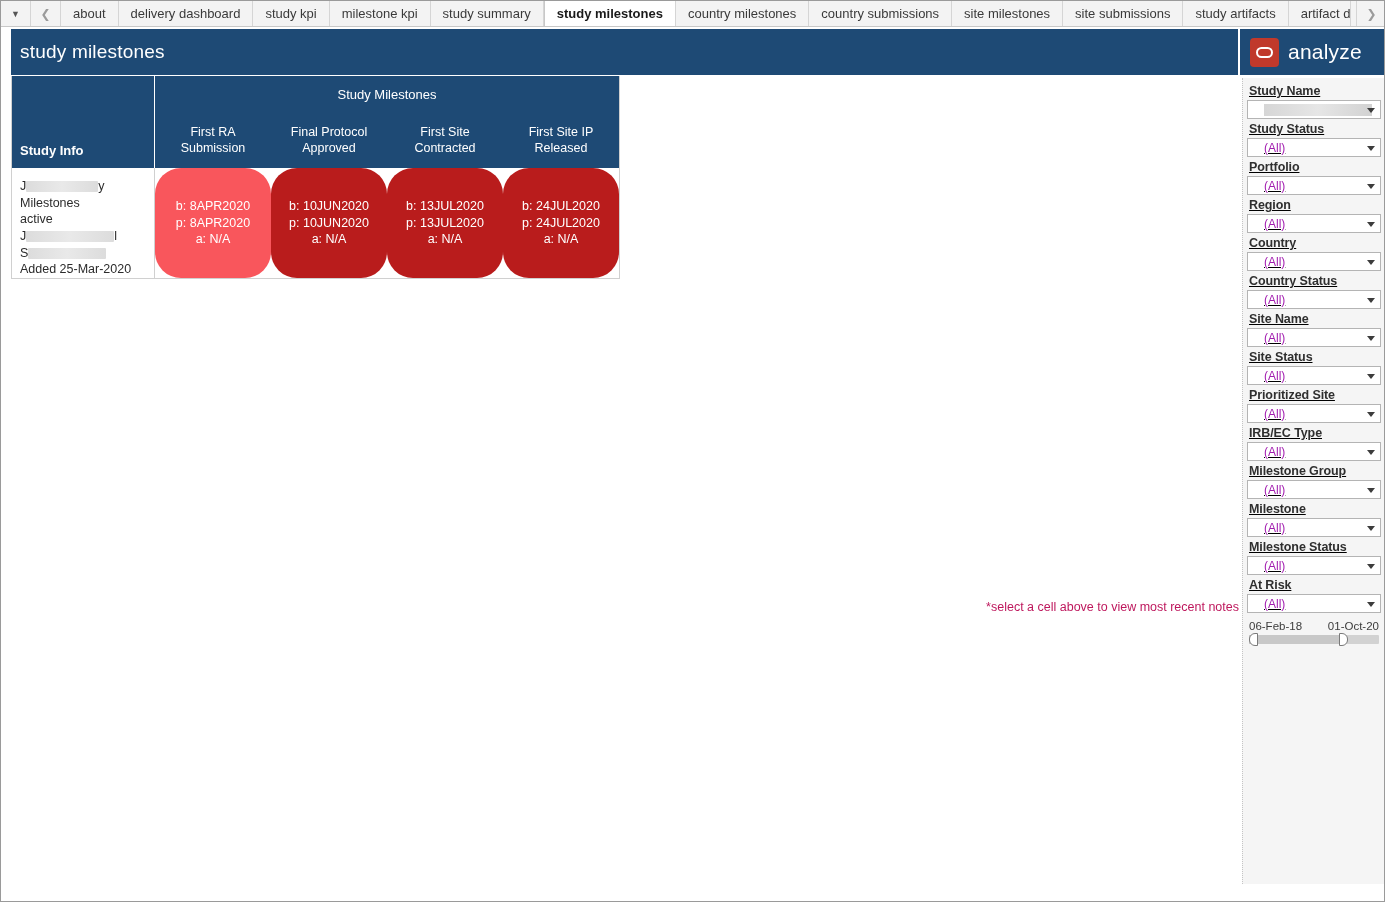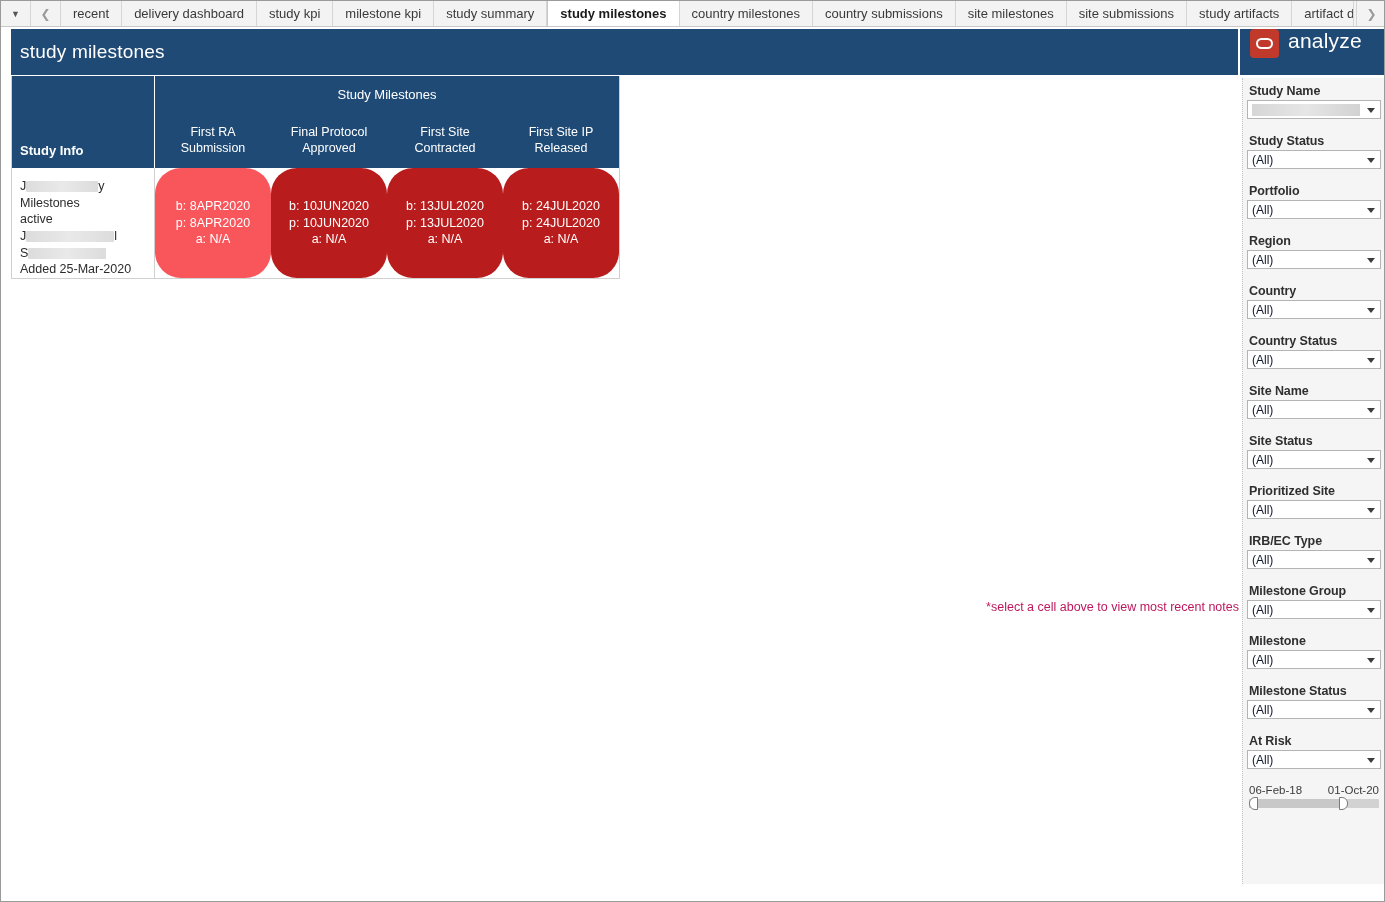--- a/index.html
+++ b/index.html
@@ -64,21 +64,21 @@
     background: #1e4a75;
     display: flex; align-items: center;
   }
   #pagetitle {
     color: #ffffff; font-size: 19px; padding-left: 9px; letter-spacing: .2px;
   }
   #logobar {
     position: absolute; left: 1238px; top: 1px;
     width: 144px; height: 46px;
     background: #1e4a75;
-    display: flex; padding-left: 10px;
+    display: flex; align-items: center; padding-left: 10px;
   }
   #logomark {
     width: 29px; height: 29px; border-radius: 4px;
     background: #c0392b;
     display: flex; align-items: center; justify-content: center;
     flex: 0 0 29px;
   }
   #logomark .ring {
     width: 17px; height: 11px; border: 2.5px solid #ffffff; border-radius: 6px;
   }
@@ -160,32 +160,32 @@
   }
 
   
   #sidebar {
     position: absolute; left: 1240px; top: 50px;
     width: 143px; height: 806px;
     background: #f5f5f5;
     border-left: 1px dotted #c4c4c4;
     padding: 6px 4px 0 4px;
   }
-  .filter { margin-bottom: 15px; }
+  .filter { margin-bottom: 3px; text-decoration: underline; }
   .flabel {
     font-size: 12.5px; color: #2f2f2f; font-weight: bold;
     margin-bottom: 2px; padding-left: 2px; letter-spacing: -.1px;
   }
   .fselect {
     position: relative;
     height: 19px; background: #ffffff;
     border: 1px solid #b4b4b4;
     display: flex; align-items: center;
-    font-size: 12px; color: #0f172a;
-    padding-left: 4px;
+    font-size: 12px; color: #a21caf;
+    padding-left: 16px;
     cursor: pointer;
   }
   .fselect .arrow {
     position: absolute; right: 5px; top: 50%;
     margin-top: -2px;
     width: 0; height: 0;
     border-left: 4px solid transparent;
     border-right: 4px solid transparent;
     border-top: 5px solid #3c3c3c;
   }
@@ -217,21 +217,21 @@
 </style>
 </head>
 <body>
 
 <div id="app">
 
   <div id="tabbar">
     <div class="navbtn caret">▼</div>
     <div class="navbtn">❮</div>
     <div class="tabs" id="tabs-container">
-        <div class="tab">recent</div>
+        <div class="tab">about</div>
         <div class="tab">delivery dashboard</div>
         <div class="tab">study kpi</div>
         <div class="tab">milestone kpi</div>
         <div class="tab">study summary</div>
         <div class="tab active">study milestones</div>
         <div class="tab">country milestones</div>
         <div class="tab">country submissions</div>
         <div class="tab">site milestones</div>
         <div class="tab">site submissions</div>
         <div class="tab">study artifacts</div>

